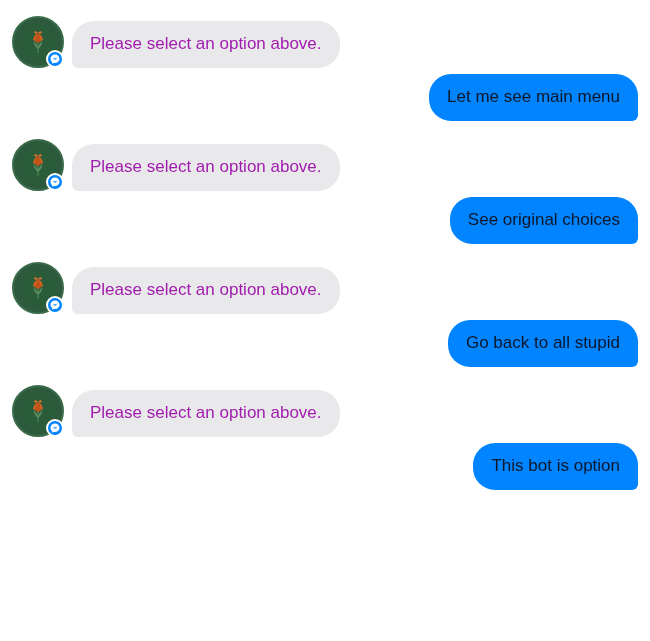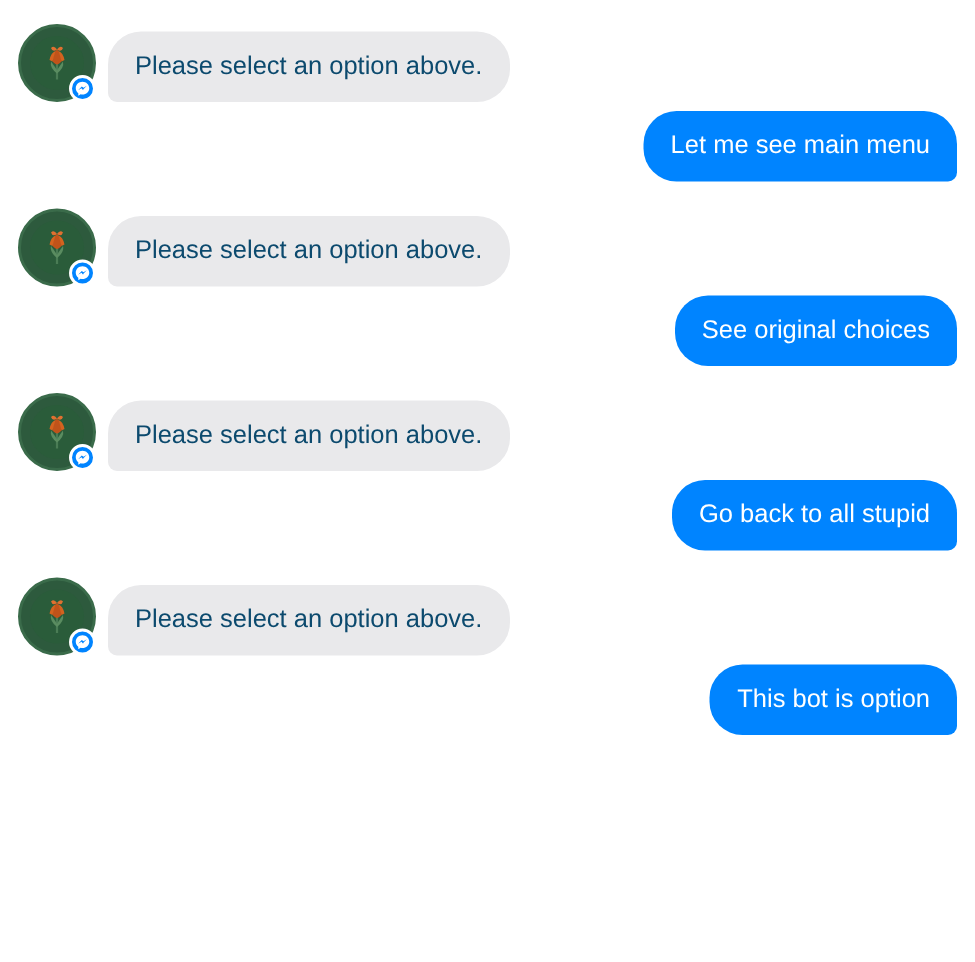--- a/index.html
+++ b/index.html
@@ -76,27 +76,27 @@
     .bubble {
       max-width: 360px;
       padding: 12px 18px;
       border-radius: 22px;
       font-size: 17px;
       line-height: 1.35;
     }
 
     .bubble.bot-bubble {
       background: #e9e9eb;
-      color: #0c4a6e;
+      color: #a21caf;
       border-bottom-left-radius: 6px;
     }
 
     .bubble.user-bubble {
       background: #0084ff;
-      color: #ffffff;
+      color: #0f172a;
       border-bottom-right-radius: 6px;
     }
 
     .spacer {
       height: 6px;
     }
   </style>
 </head>
 <body>
 

